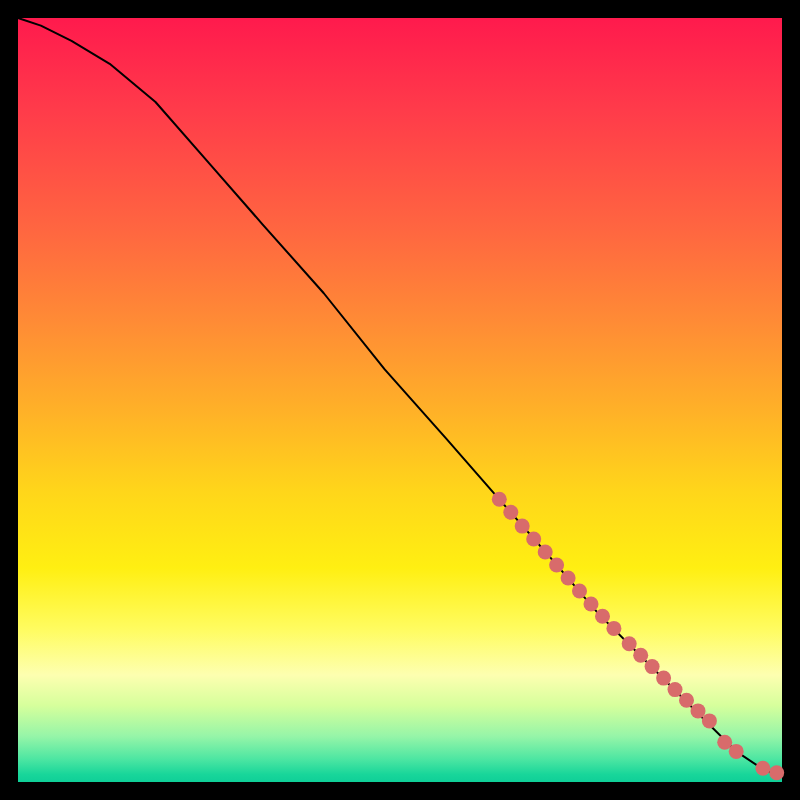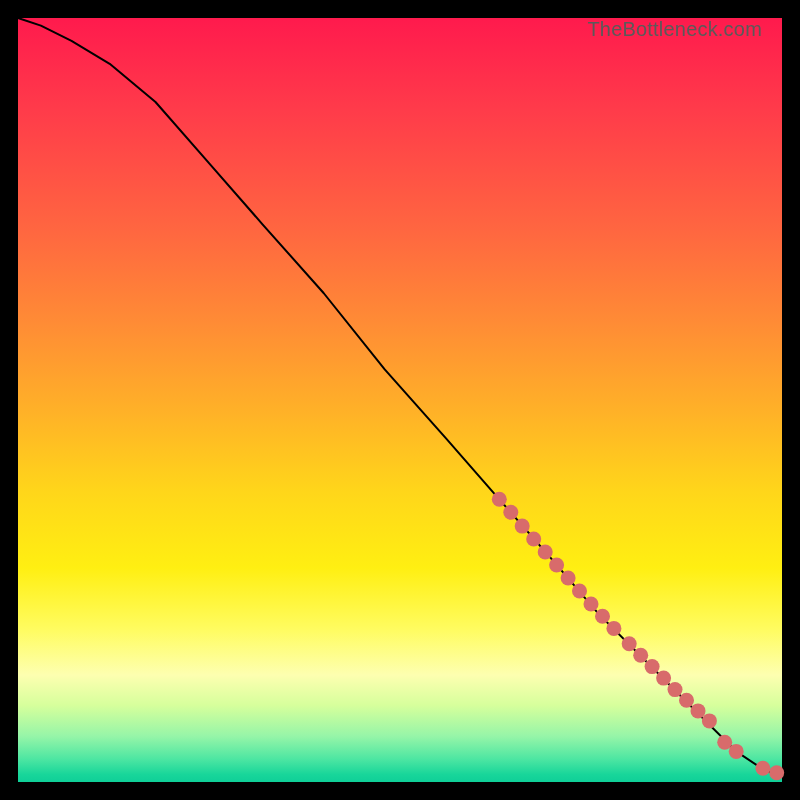--- a/index.html
+++ b/index.html
@@ -59,21 +59,20 @@
     width: 764px;
     height: 764px;
     overflow: visible;
   }
 </style>
 </head>
 <body>
 
 <div class="outer">
   <div class="plot">
-    <div class="title">TheBottleneck.com</div>
     <svg class="overlay" id="curve-svg" viewBox="0 0 764 764">
         <path d="M0.0 0.0 L22.9 7.6 L53.5 22.9 L91.7 45.8 L137.5 84.0 L191.0 145.2 L244.5 206.3 L305.6 275.0 L366.7 351.4 L427.8 420.2 L481.3 481.3 L534.8 542.4 L580.6 595.9 L626.5 641.8 L664.7 680.0 L695.2 710.5 L718.2 733.4 L741.1 748.7 L756.4 756.4 L764.0 756.4" fill="none" stroke="#000000" stroke-width="2" stroke-linecap="round" stroke-linejoin="round"></path>
         <circle cx="481.3" cy="481.3" r="7.5" fill="#d86b6b"></circle>
         <circle cx="492.8" cy="494.3" r="7.5" fill="#d86b6b"></circle>
         <circle cx="504.2" cy="508.1" r="7.5" fill="#d86b6b"></circle>
         <circle cx="515.7" cy="521.0" r="7.5" fill="#d86b6b"></circle>
         <circle cx="527.2" cy="534.0" r="7.5" fill="#d86b6b"></circle>
         <circle cx="538.6" cy="547.0" r="7.5" fill="#d86b6b"></circle>
         <circle cx="550.1" cy="560.0" r="7.5" fill="#d86b6b"></circle>
         <circle cx="561.5" cy="573.0" r="7.5" fill="#d86b6b"></circle>

